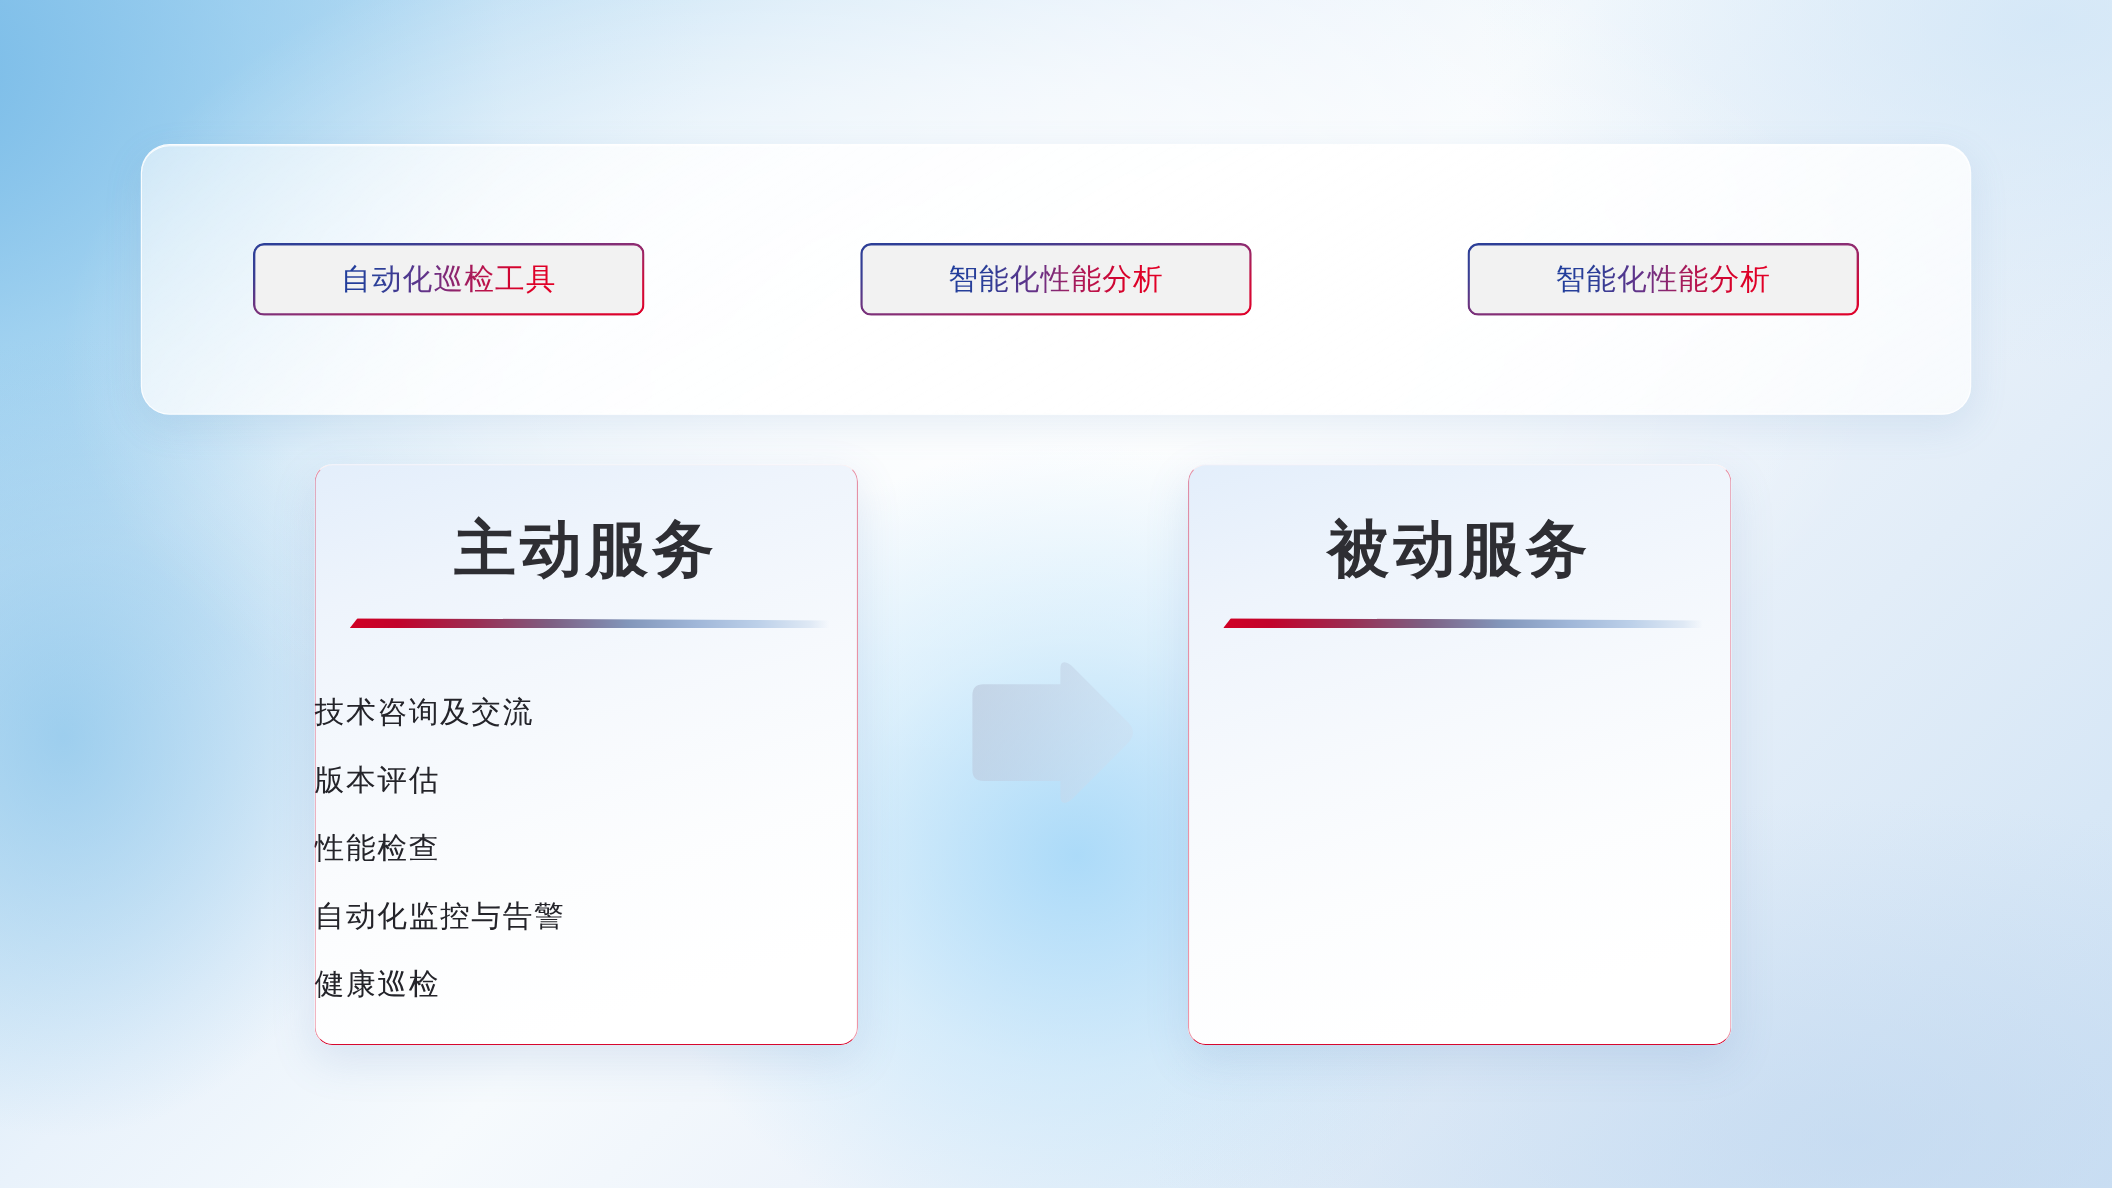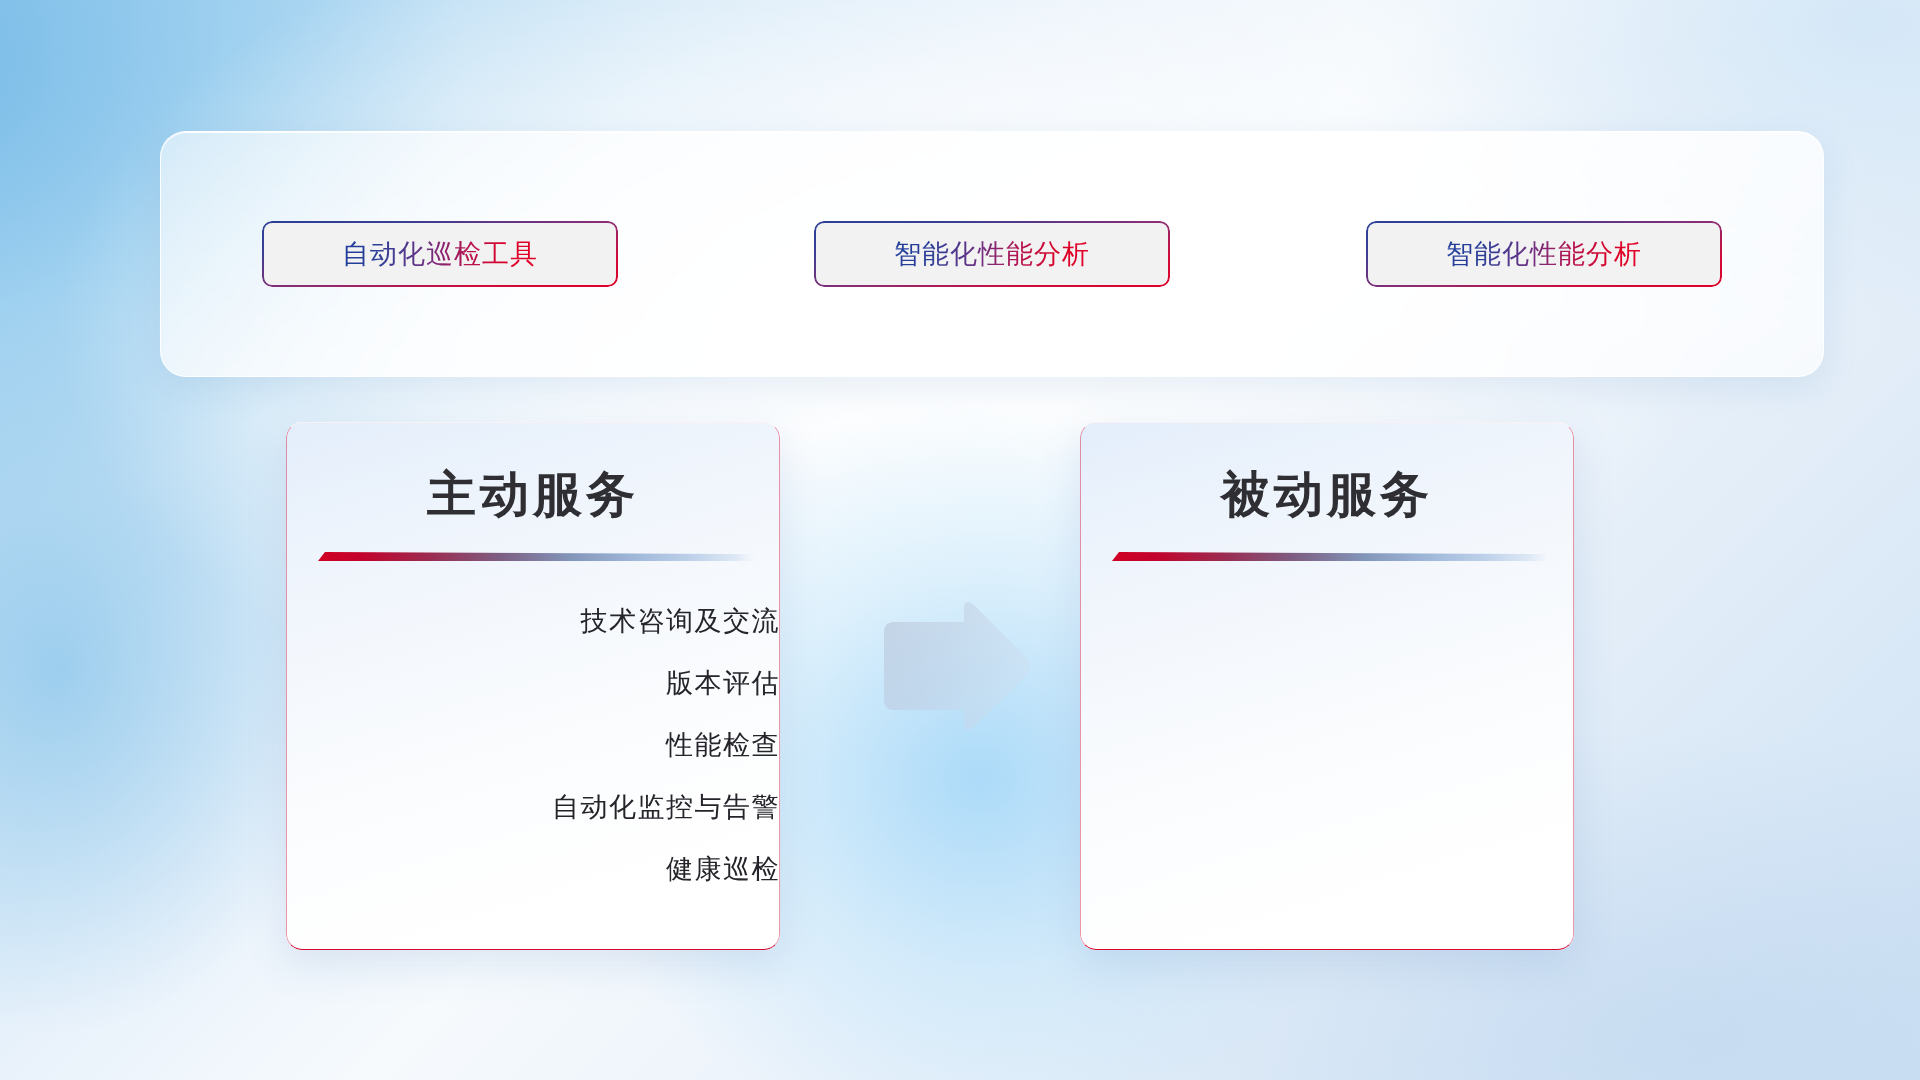--- a/index.html
+++ b/index.html
@@ -80,21 +80,20 @@
       rgba(255,255,255,.92) 60%,
       rgba(255,255,255,.70) 100%);
     border:1px solid rgba(255,255,255,.85);
     box-shadow:
       0 10px 34px rgba(95,140,190,.14),
       inset 0 1px 0 rgba(255,255,255,.95);
     backdrop-filter:blur(4px);
     display:flex;
     align-items:center;
     justify-content:center;
-    margin-left:32px;
   }
   #pill-grid {
     display:grid;
     grid-template-columns:repeat(3, 356px);
     grid-auto-rows:66px;
     column-gap:196px;
     row-gap:34px;
   }
 
   .pill {
@@ -170,21 +169,21 @@
     border-left-color:rgba(215,7,46,.42);
     border-right-color:rgba(215,7,46,.42);
     border-top-color:rgba(215,7,46,.05);
     pointer-events:none;
   }
   #card-active   { left:286px; }
   #card-passive  { left:1080px; }
 
   .card-title {
     text-align:center;
-    font-size:49px;
+    font-size:56px;
     font-weight:700;
     color:#2e2e33;
     letter-spacing:4px;
     margin-top:40px;
   }
   .card-divider {
     position:relative;
     height:11px;
     margin:24px 26px 0 32px;
   }
@@ -198,24 +197,24 @@
       #9b2c52 26%,
       #7d5f83 42%,
       #8296ba 58%,
       #9fb6d8 72%,
       #bcd0e9 85%,
       #dfe9f5 96%,
       rgba(255,255,255,0) 100%);
     clip-path:polygon(0 100%, 1.6% 0, 100% 22%, 100% 100%);
   }
   .card-list {
-    margin-top:40px;
+    margin-top:56px;
     display:flex;
     flex-direction:column;
-    align-items:flex-end;
+    align-items:flex-start;
     gap:26px;
   }
   .card-list li {
     list-style:none;
     font-size:27px;
     color:#24242a;
     letter-spacing:1.5px;
     white-space:nowrap;
   }
 

